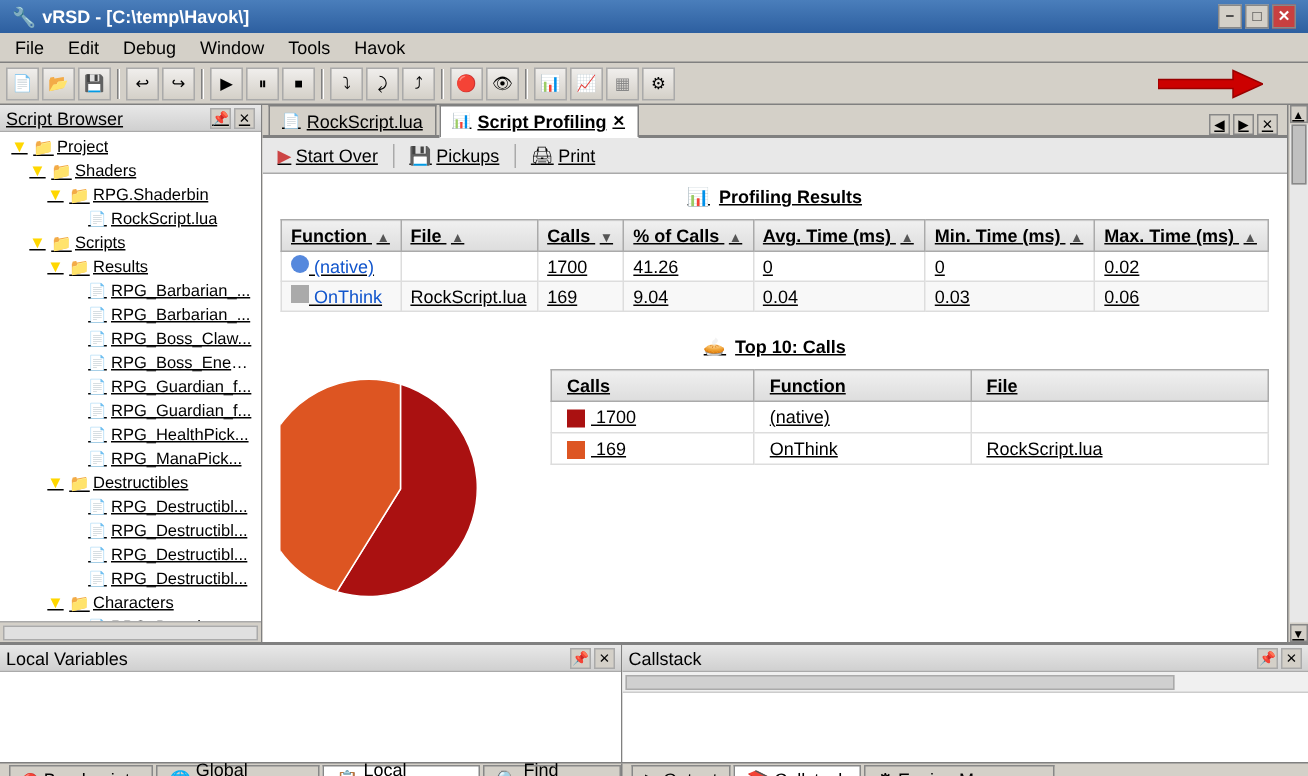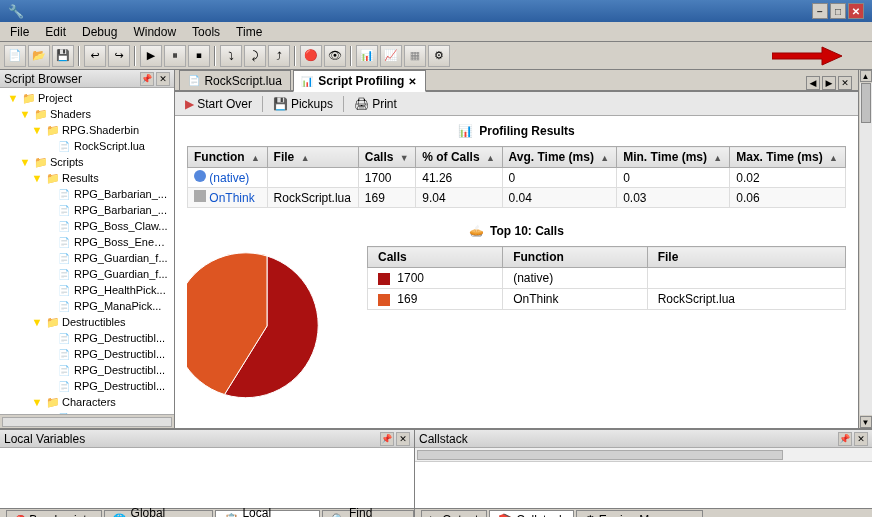--- a/index.html
+++ b/index.html
@@ -68,20 +68,21 @@
       width: 2px; height: 20px;
       border-left: 1px solid #808080;
       border-right: 1px solid white;
       margin: 0 2px;
     }
 
     
     .main-layout {
       display: flex;
       height: calc(517px - 22px - 20px - 28px - 48px - 20px);
+      text-decoration: underline;
     }
 
     
     .script-browser {
       width: 175px;
       background: white;
       border-right: 1px solid #808080;
       overflow: hidden;
       display: flex;
       flex-direction: column;
@@ -310,35 +311,36 @@
     ::-webkit-scrollbar { width: 14px; height: 14px; }
     ::-webkit-scrollbar-track { background: #f0f0f0; }
     ::-webkit-scrollbar-thumb { background: #c0c0c0; border: 1px solid #888; }
   </style>
 </head>
 <body>
 
 <div class="title-bar">
   <div style="display:flex;align-items:center;gap:4px;">
     <span style="font-size:13px;">🔧</span>
+    <span>vRSD - [C:\temp\Havok\]</span>
   </div>
   <div class="title-bar-buttons">
     <div class="title-btn min">−</div>
     <div class="title-btn max">□</div>
     <div class="title-btn close">✕</div>
   </div>
 </div>
 
 <div class="menu-bar">
   <span class="menu-item">File</span>
   <span class="menu-item">Edit</span>
   <span class="menu-item">Debug</span>
   <span class="menu-item">Window</span>
   <span class="menu-item">Tools</span>
-  <span class="menu-item">Time</span>
+  <span class="menu-item">Havok</span>
 </div>
 
 <div class="toolbar">
   <div class="toolbar-btn">📄</div>
   <div class="toolbar-btn">📂</div>
   <div class="toolbar-btn">💾</div>
   <div class="toolbar-sep"></div>
   <div class="toolbar-btn">↩</div>
   <div class="toolbar-btn">↪</div>
   <div class="toolbar-sep"></div>

